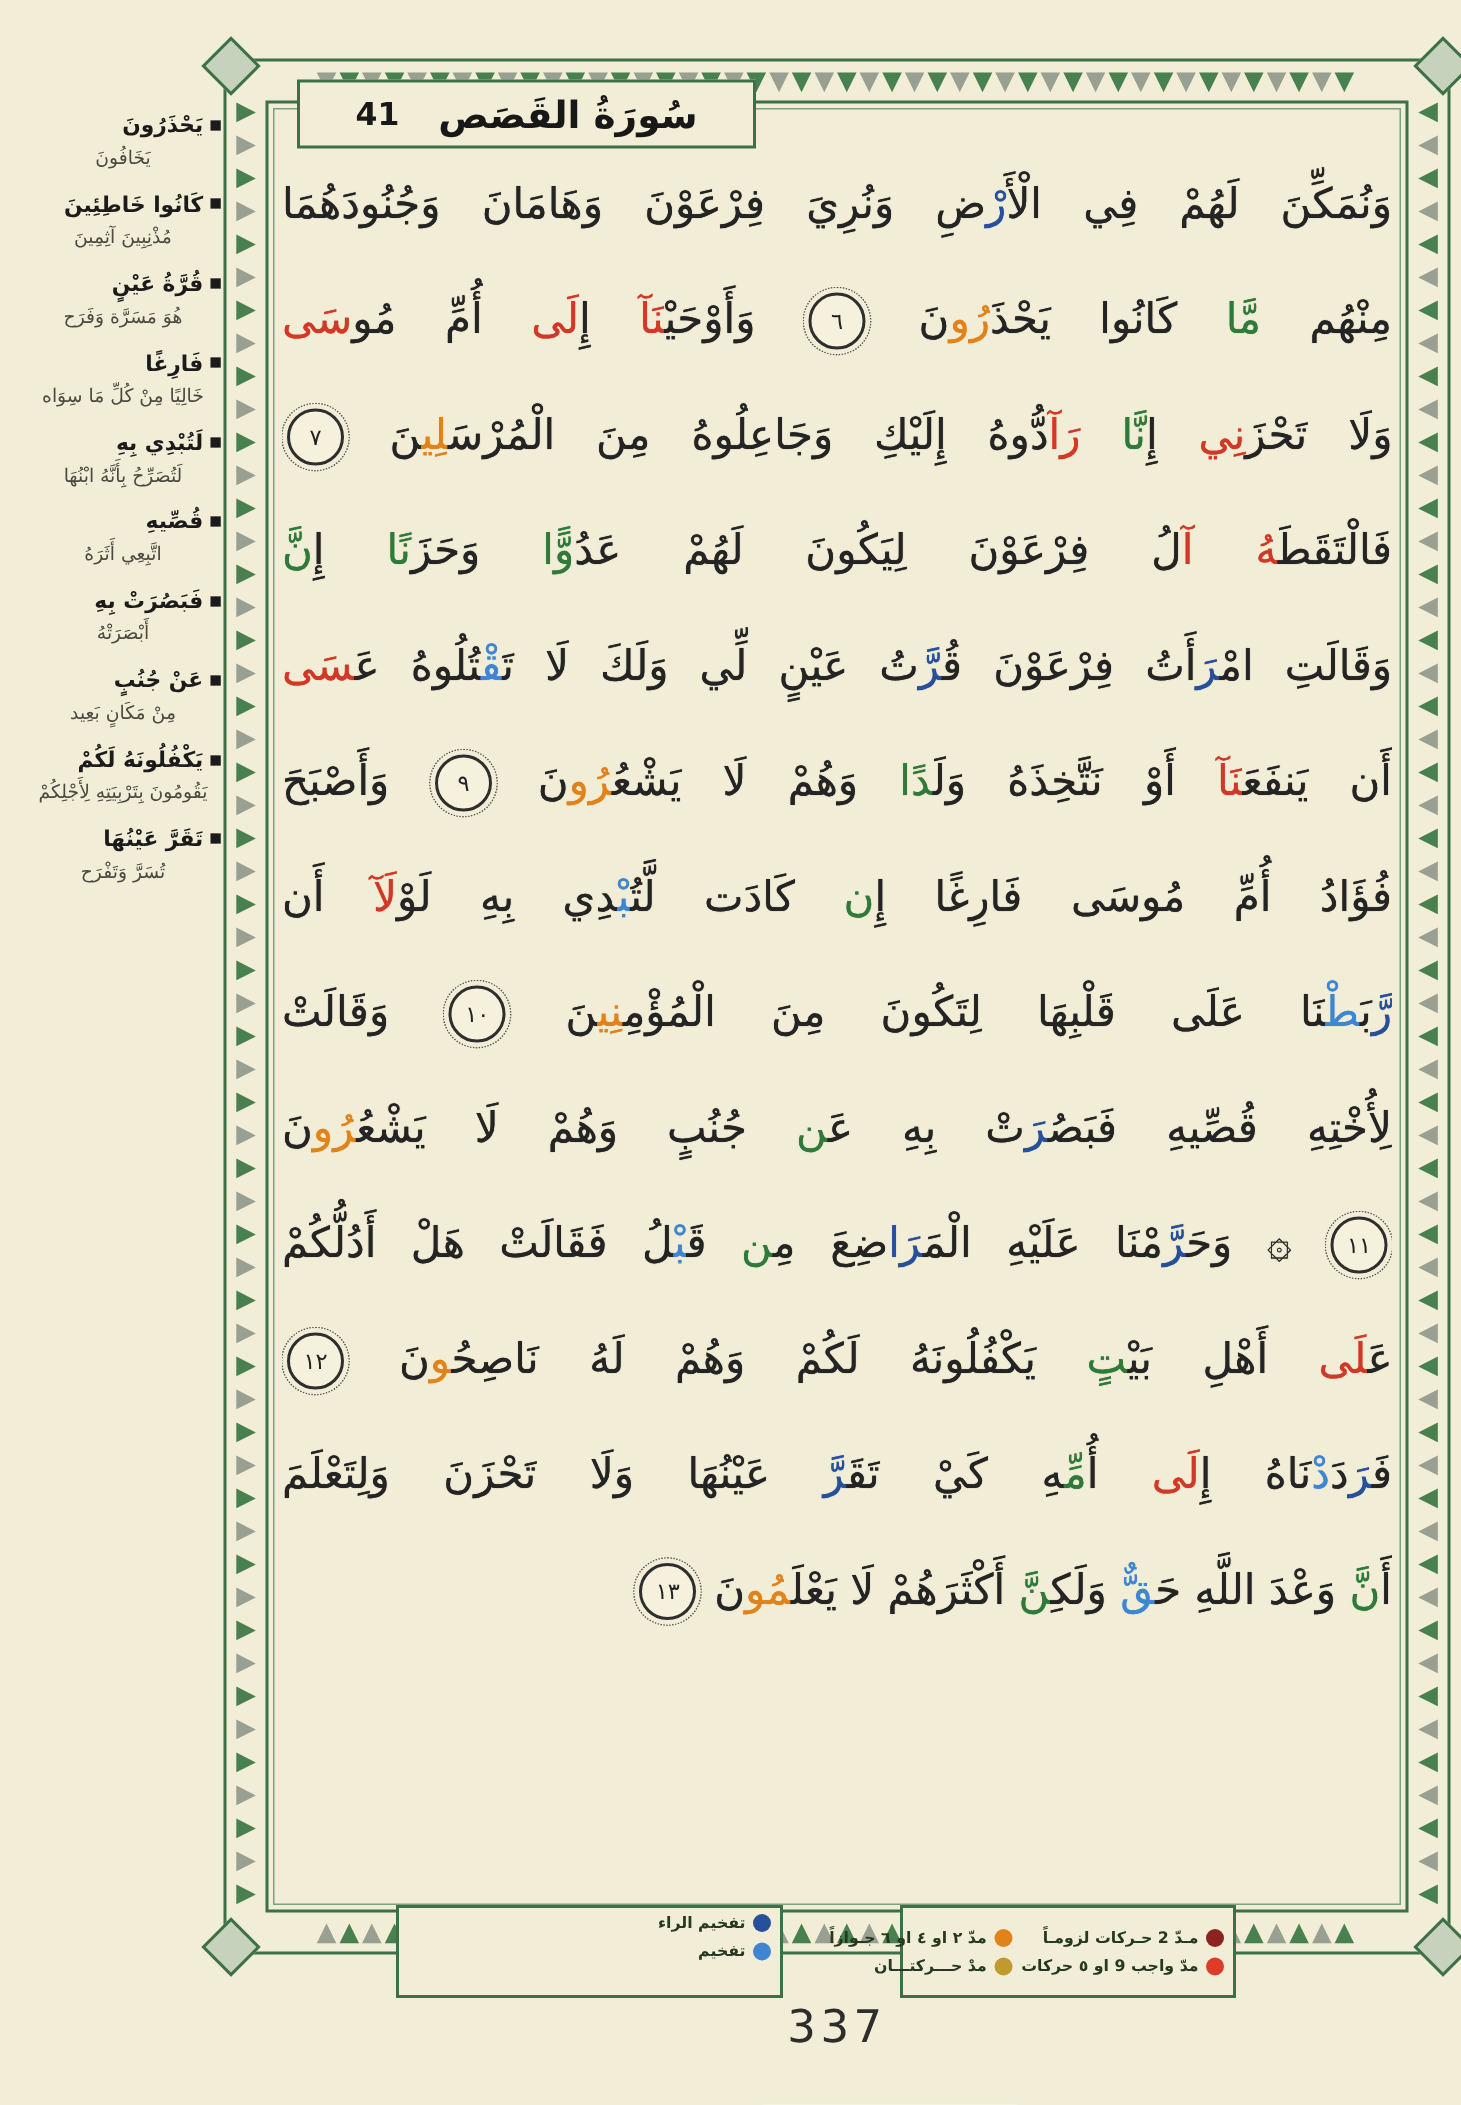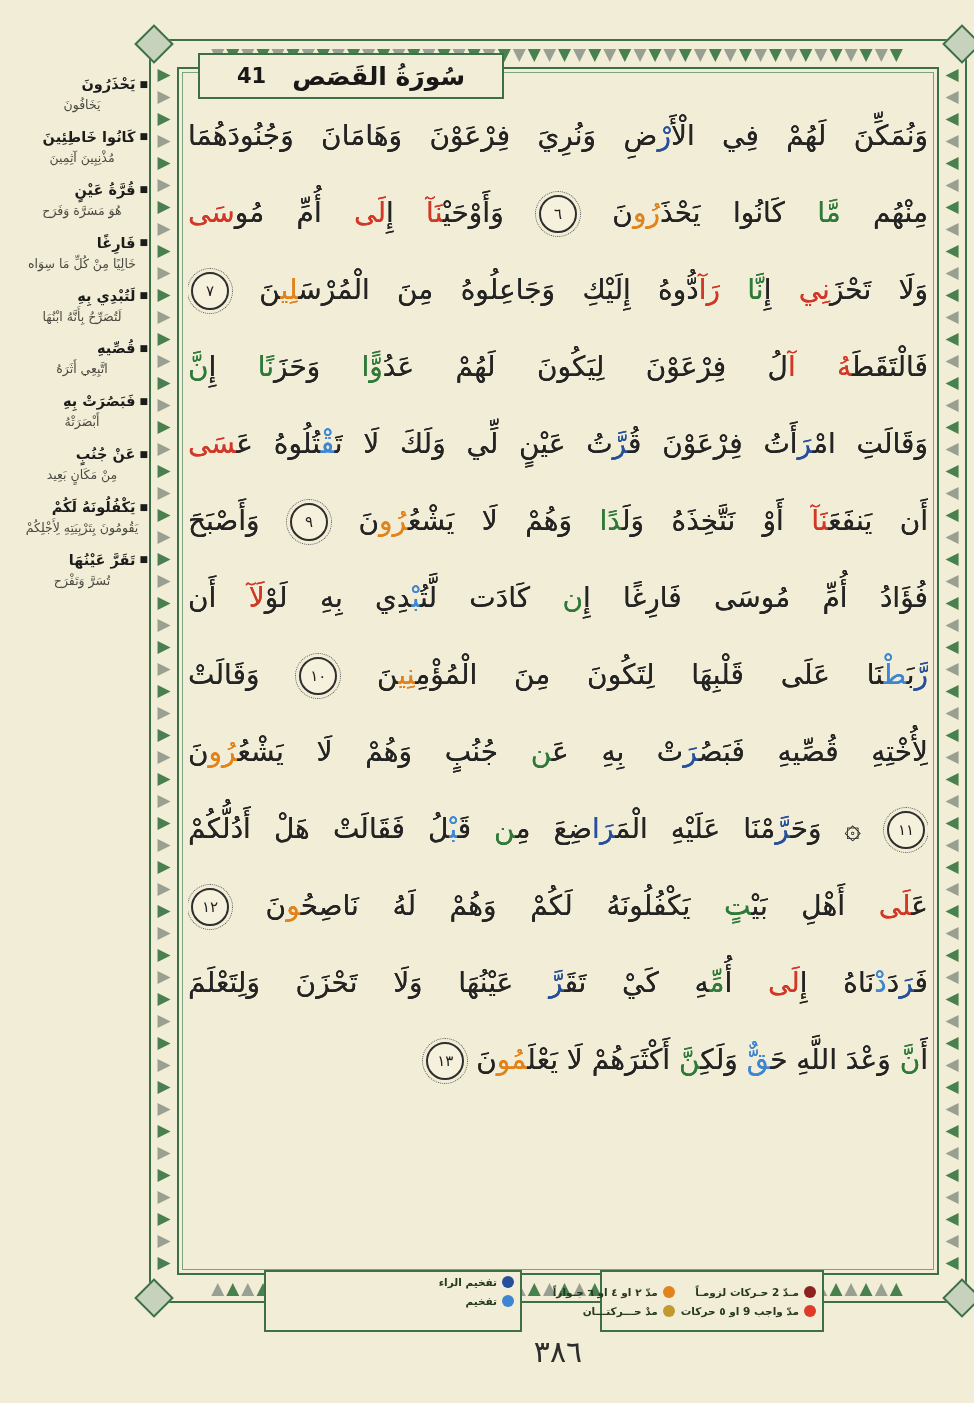--- a/index.html
+++ b/index.html
@@ -212,14 +212,14 @@
           <span class="l-dot" style="background: rgb(39, 80, 155);"></span>
           <span>تفخيم الراء</span>
         </div>
         <div class="l-item">
           <span class="l-dot" style="background: rgb(62, 134, 209);"></span>
           <span>تفخيم</span>
         </div>
       </div>
   </div>
 
-  <div class="pagenum">٣٨٦</div>
+  <div class="pagenum">337</div>
 </div>
 
 </body></html>

